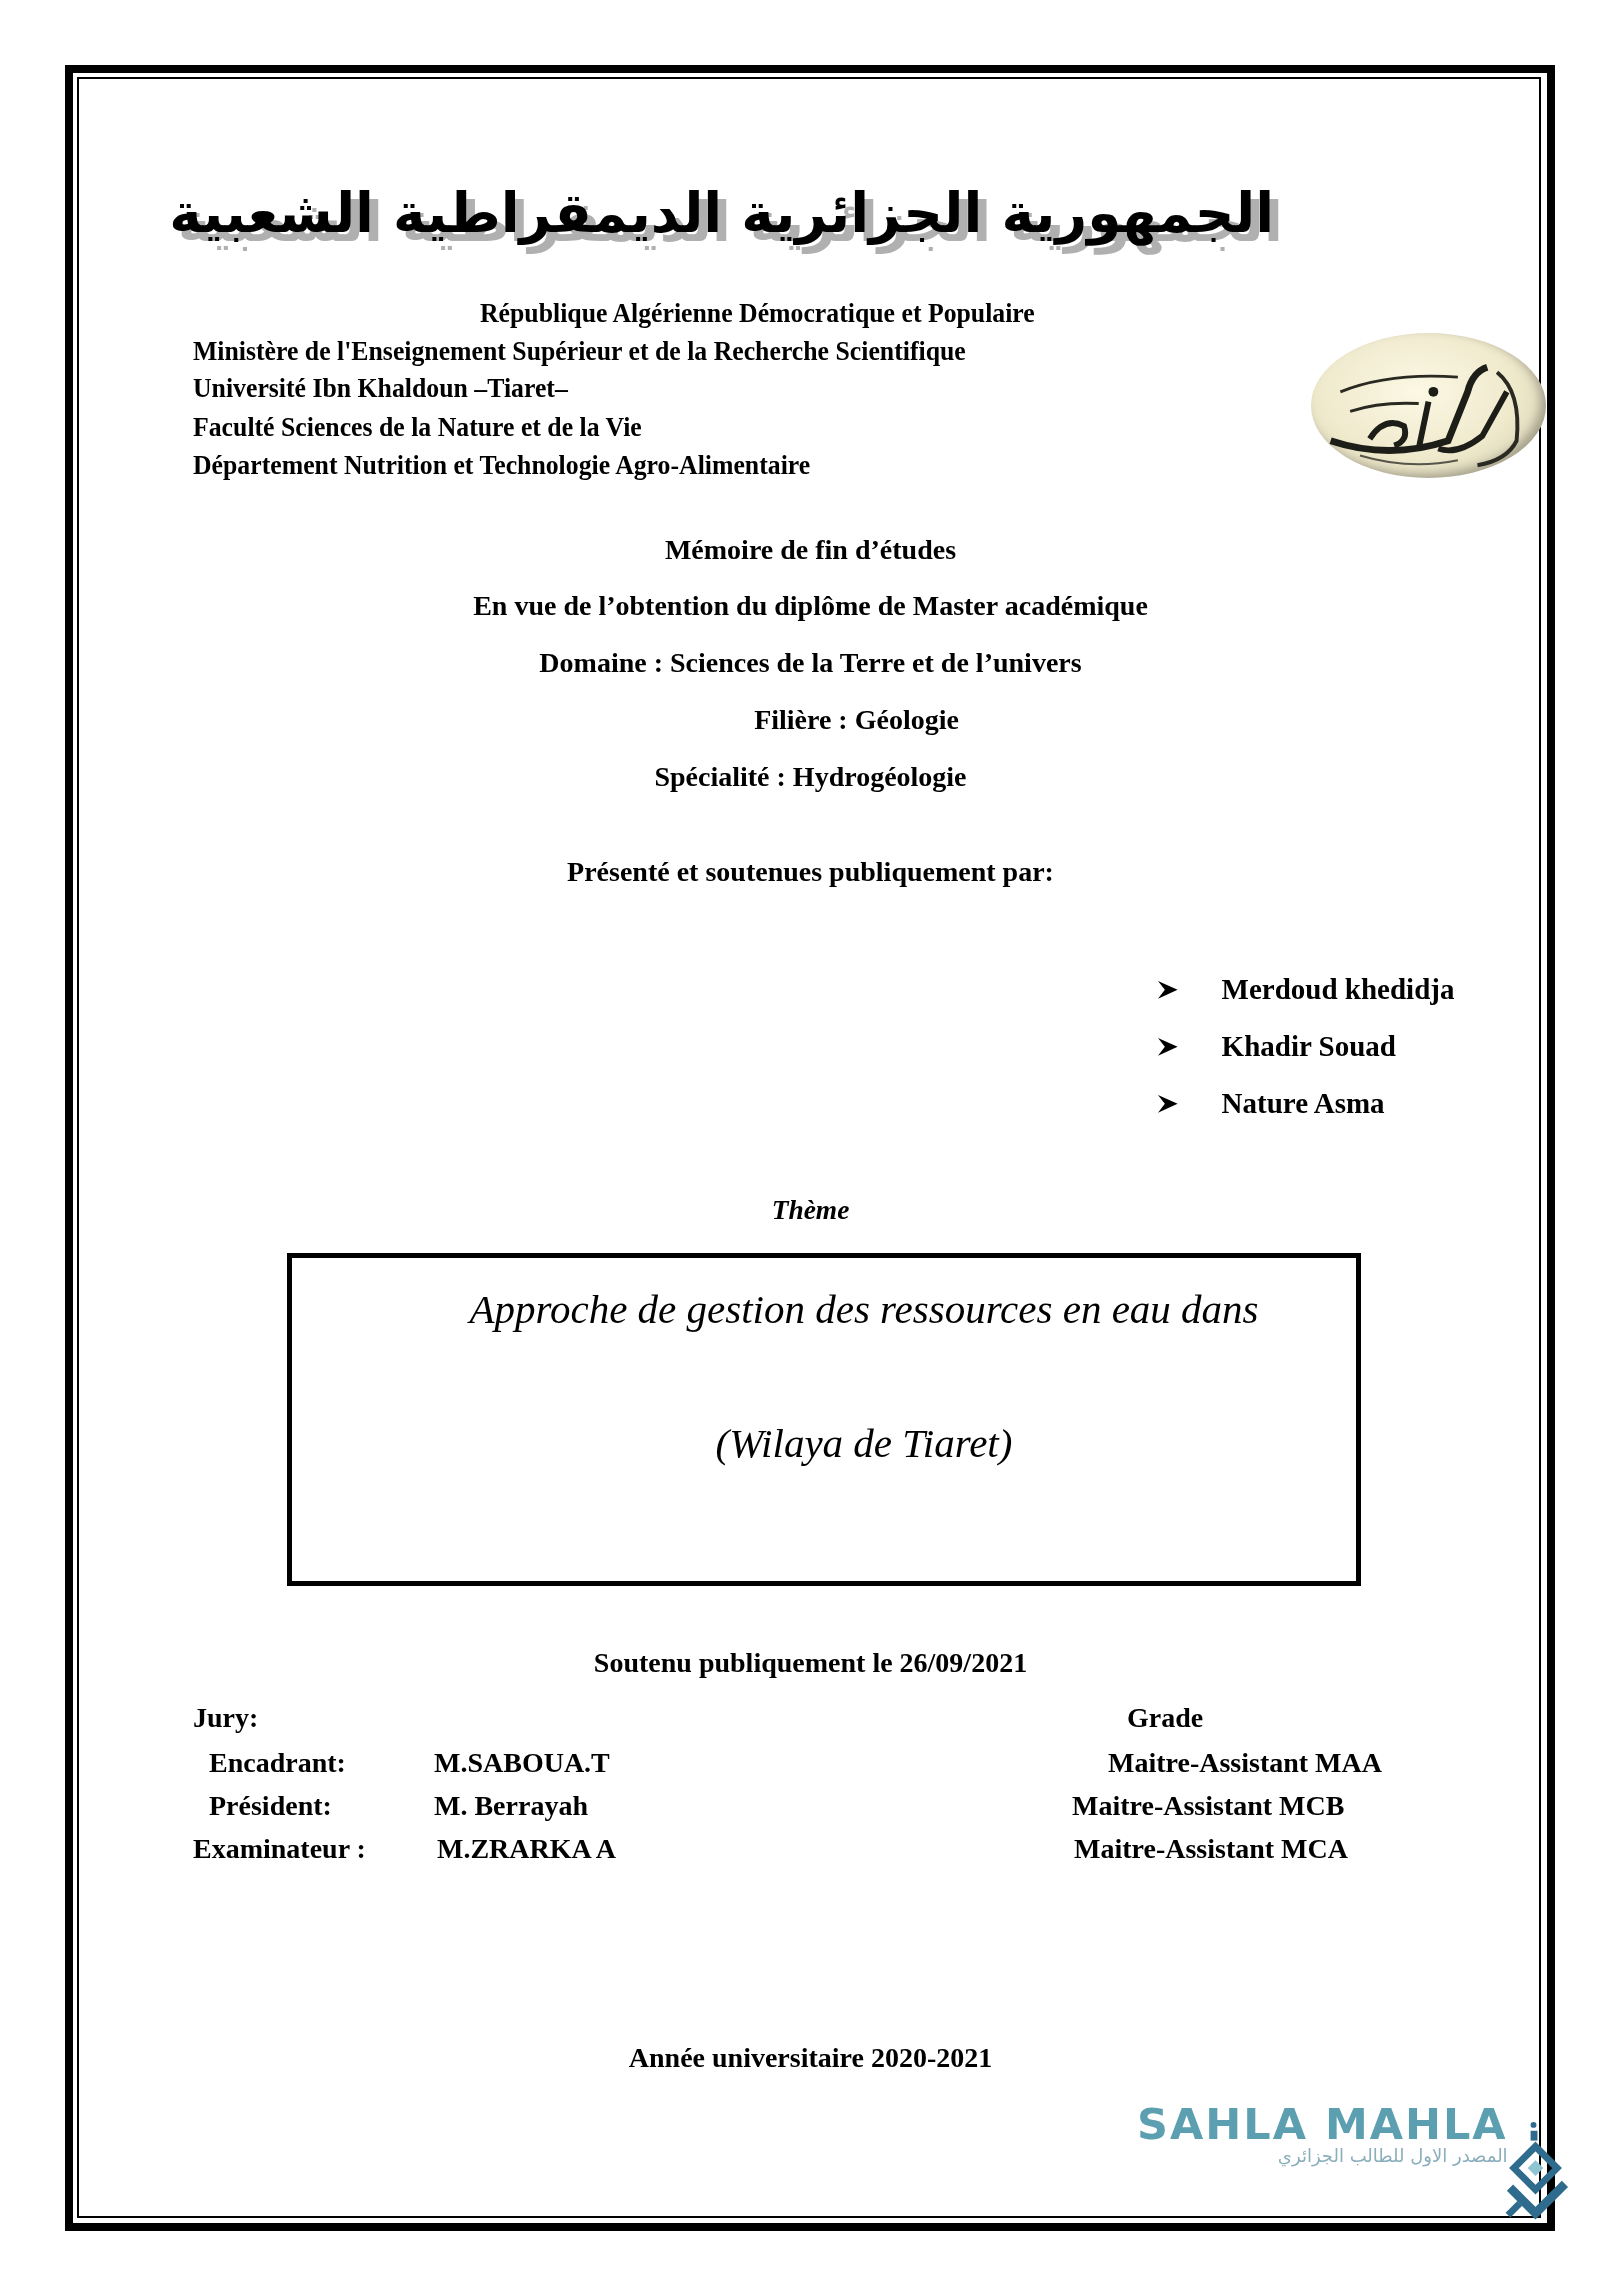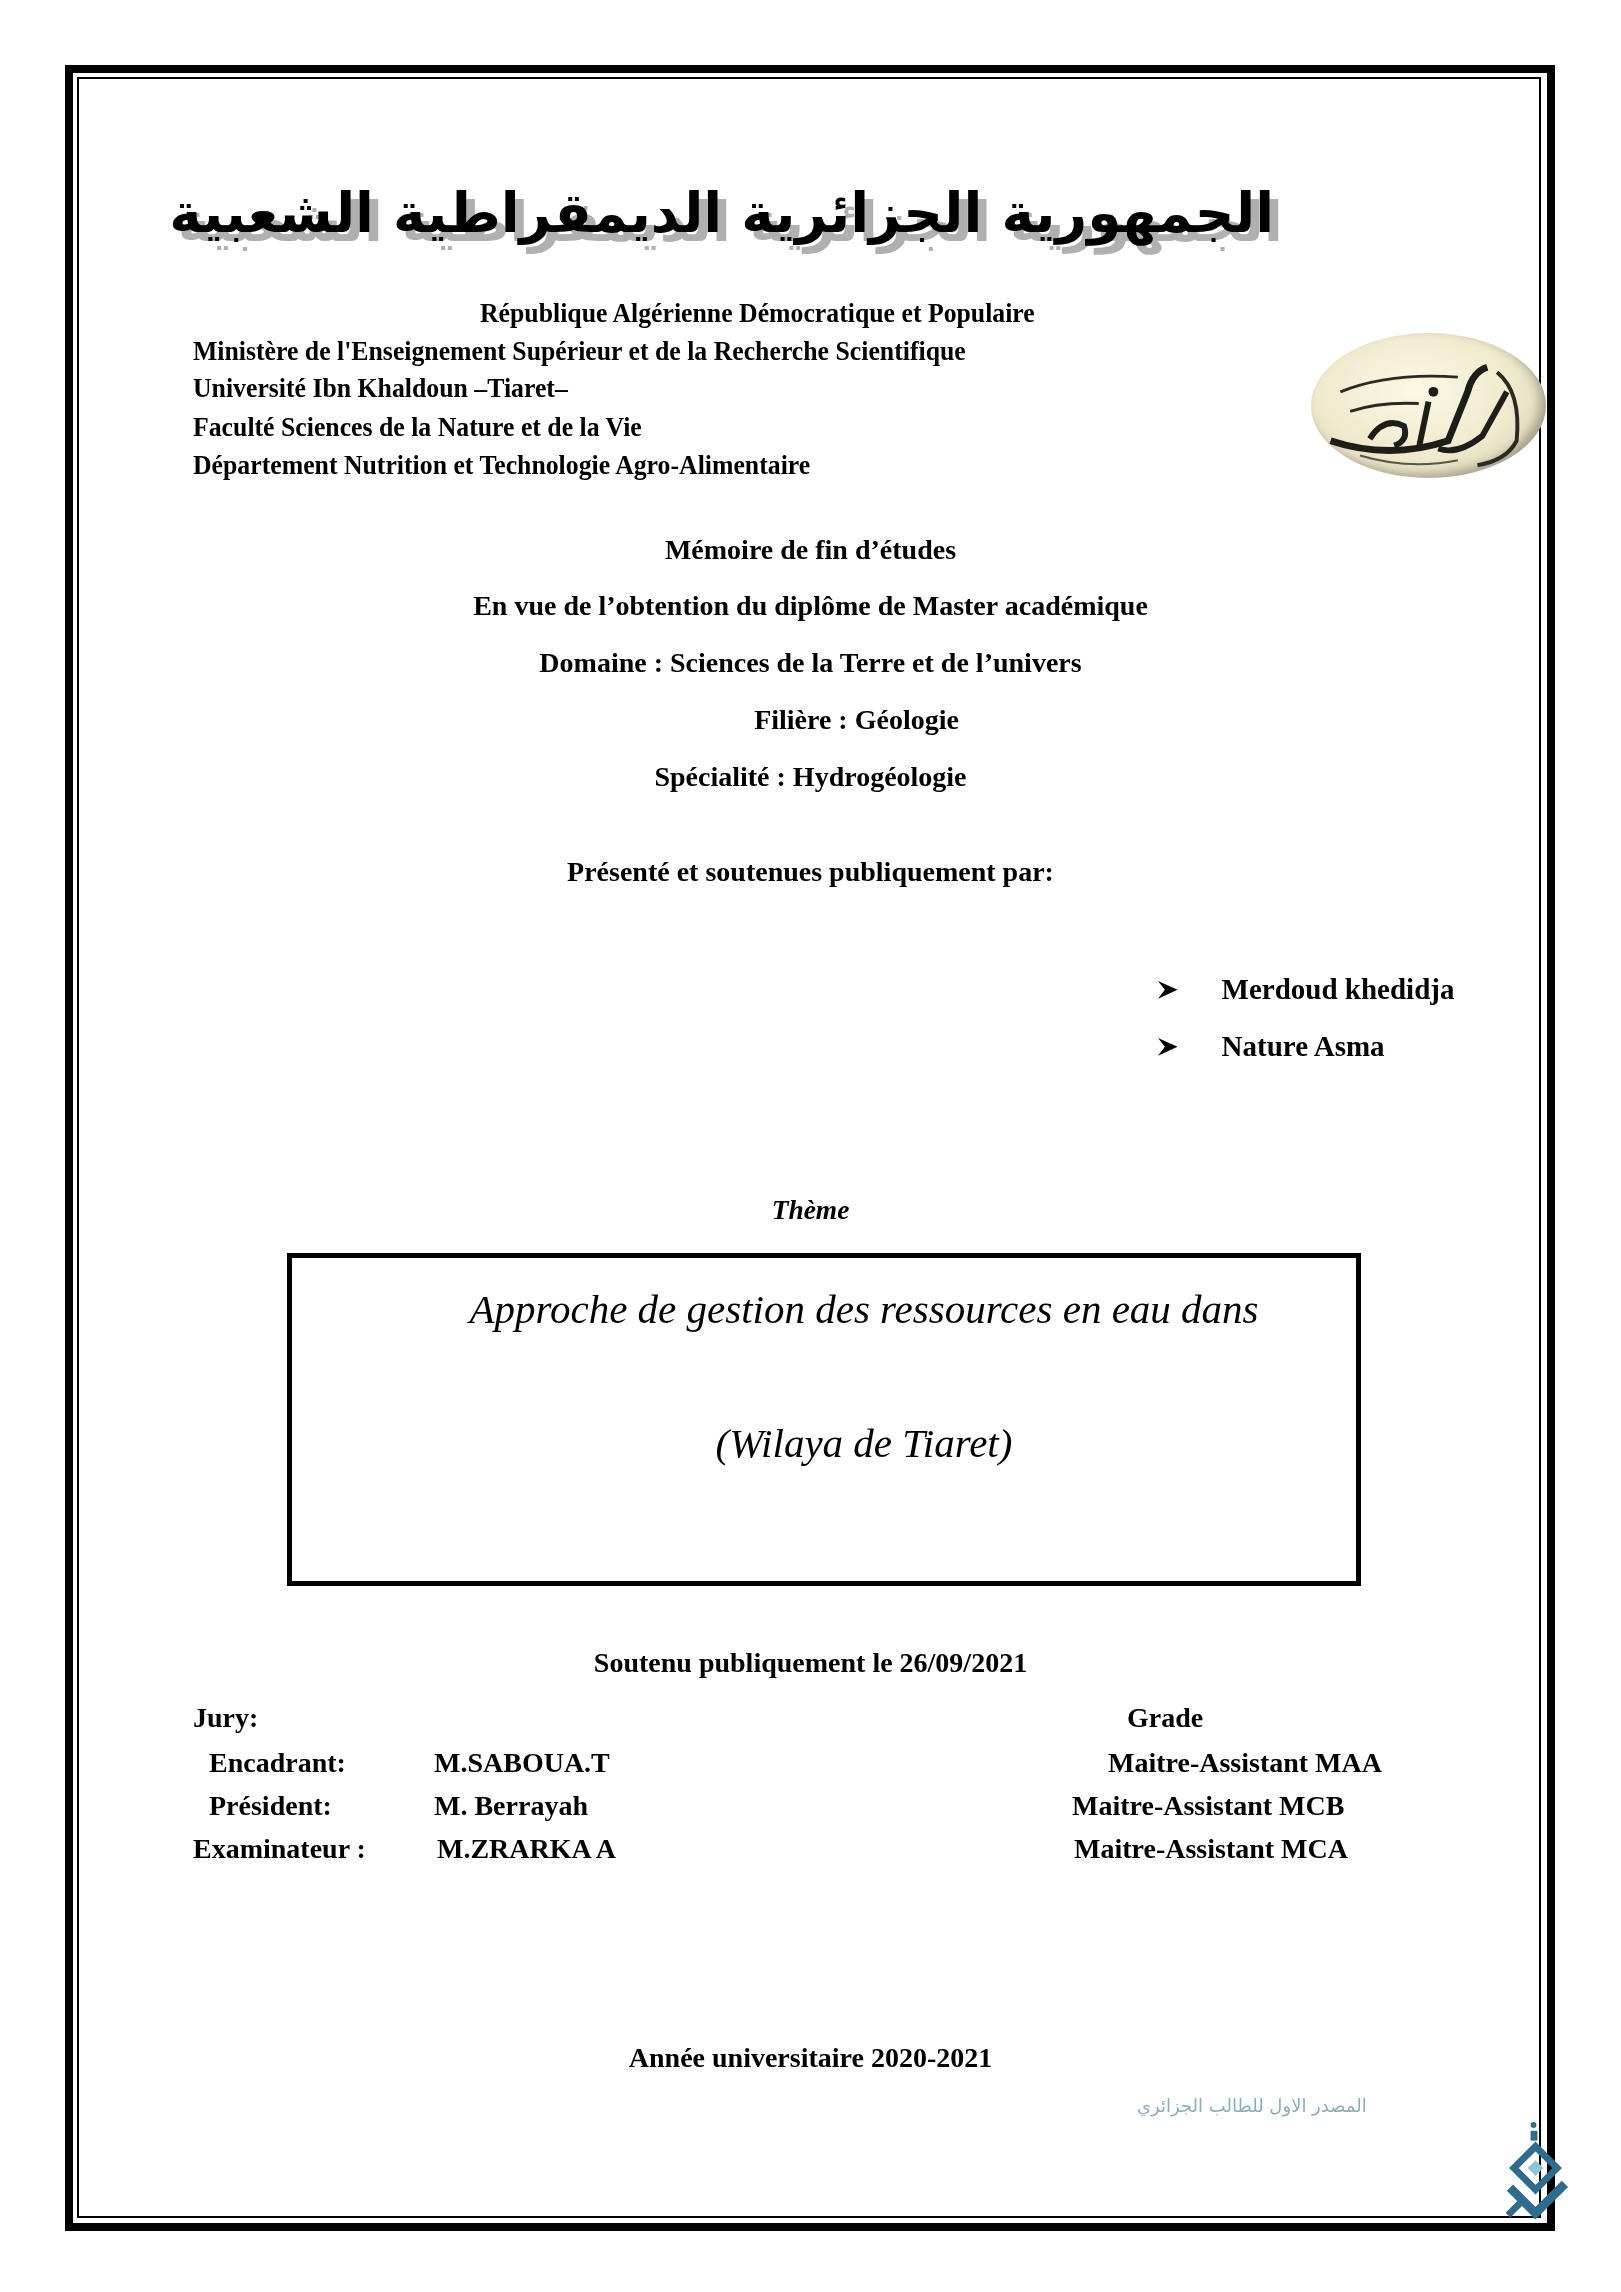--- a/index.html
+++ b/index.html
@@ -69,20 +69,26 @@
   <div class="author">
     <svg class="arrow" viewBox="0 0 22 22">
         <path d="M1 2 L21 11 L1 20 L8 11 Z" fill="#000"></path>
       </svg>
     <span>Merdoud khedidja</span>
   </div>
   <div class="author">
     <svg class="arrow" viewBox="0 0 22 22">
         <path d="M1 2 L21 11 L1 20 L8 11 Z" fill="#000"></path>
       </svg>
+    <span>Khadir Souad</span>
+  </div>
+  <div class="author">
+    <svg class="arrow" viewBox="0 0 22 22">
+        <path d="M1 2 L21 11 L1 20 L8 11 Z" fill="#000"></path>
+      </svg>
     <span>Nature Asma</span>
   </div>
 </div>
 
 <div class="abs center-line" style="top:1195px; font-style:italic; font-size:27.4px;">Thème</div>
 
 <div class="theme-box">
   <div class="abs theme-line" style="top:26.5px;">Approche de gestion des ressources en eau dans</div>
   <div class="abs theme-line" style="top:161px;">(Wilaya de Tiaret)</div>
 </div>
@@ -100,20 +106,21 @@
 <div class="abs jury" style="left:434px; top:1790px;">M. Berrayah</div>
 <div class="abs jury" style="left:1072px; top:1790px;">Maitre-Assistant MCB</div>
 
 <div class="abs jury" style="left:193px; top:1833px;">Examinateur :</div>
 <div class="abs jury" style="left:437px; top:1833px;">M.ZRARKA A</div>
 <div class="abs jury" style="left:1074px; top:1833px;">Maitre-Assistant MCA</div>
 
 <div class="abs center-line" style="top:2042px;">Année universitaire 2020-2021</div>
 
 <div class="abs watermark">
+  <div class="wm-text">SAHLA MAHLA</div>
   <div class="wm-ar">المصدر الاول للطالب الجزائري</div>
 </div>
 <svg class="abs" style="left:1500px; top:2119px; width:71px; height:106px;" viewBox="0 0 72 108">
   <circle cx="34" cy="6" r="3" fill="#2f6b8c"></circle>
   <rect x="31" y="12" width="7" height="10" fill="#2f6b8c"></rect>
   <path d="M36 28 L58 50 L36 72 L14 50 Z" fill="none" stroke="#2f6b8c" stroke-width="7"></path>
   <path d="M36 42 L44 50 L36 58 L28 50 Z" fill="#8fc4d2"></path>
   <path d="M10 70 L36 96 L66 66" fill="none" stroke="#2f6b8c" stroke-width="9"></path>
   <path d="M20 86 L8 98" stroke="#2f6b8c" stroke-width="7"></path>
 </svg>

